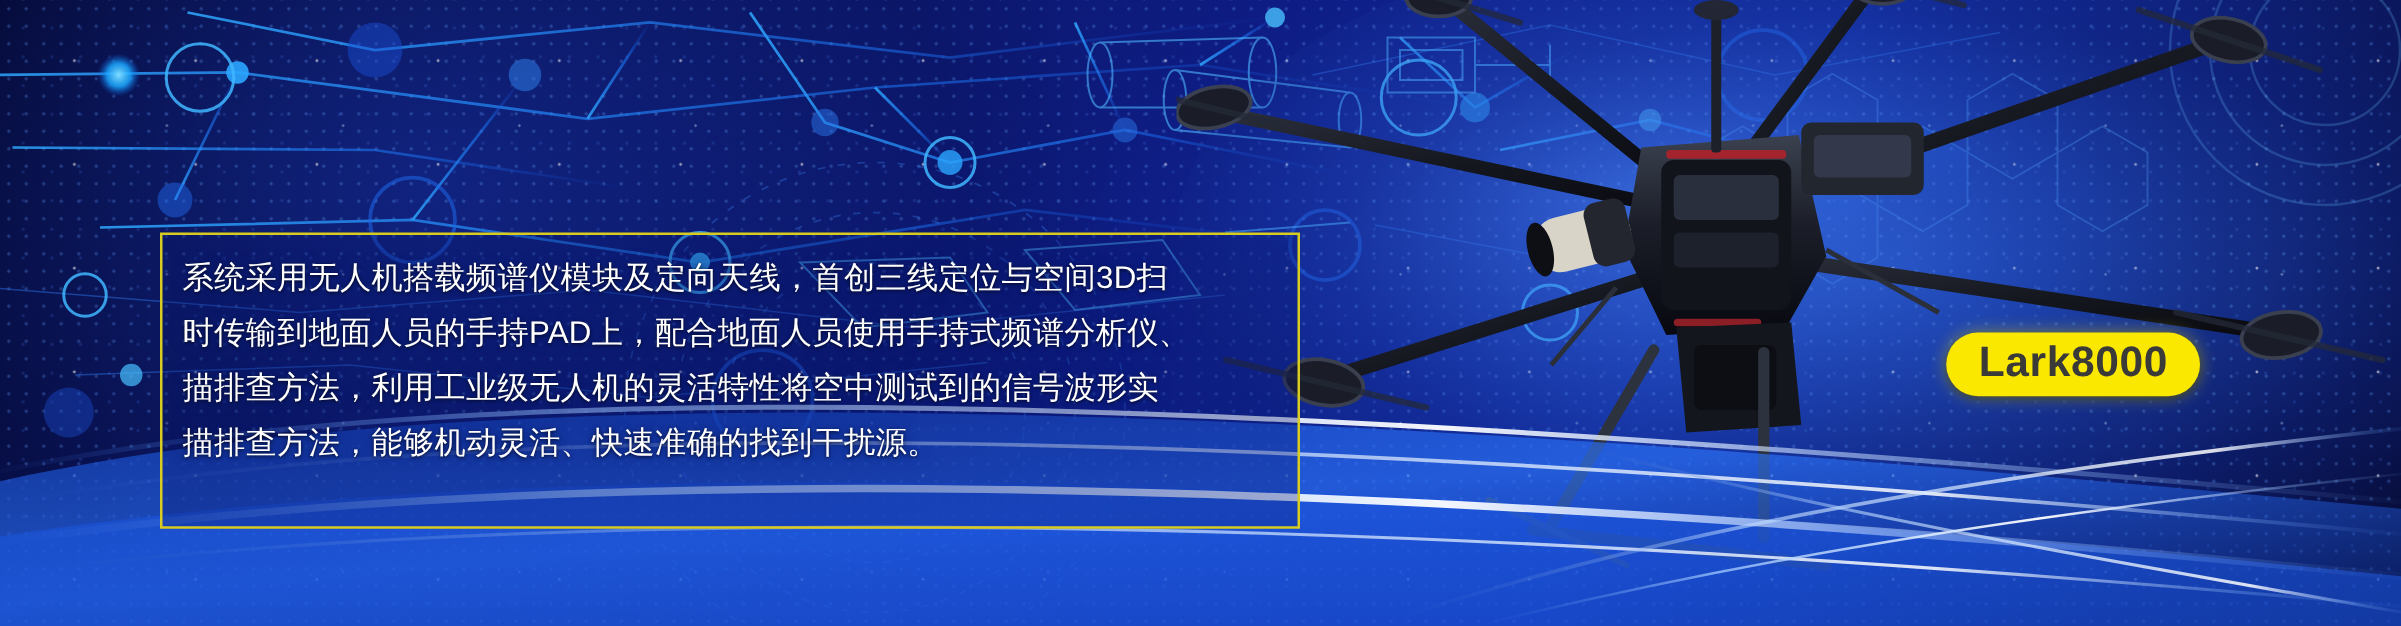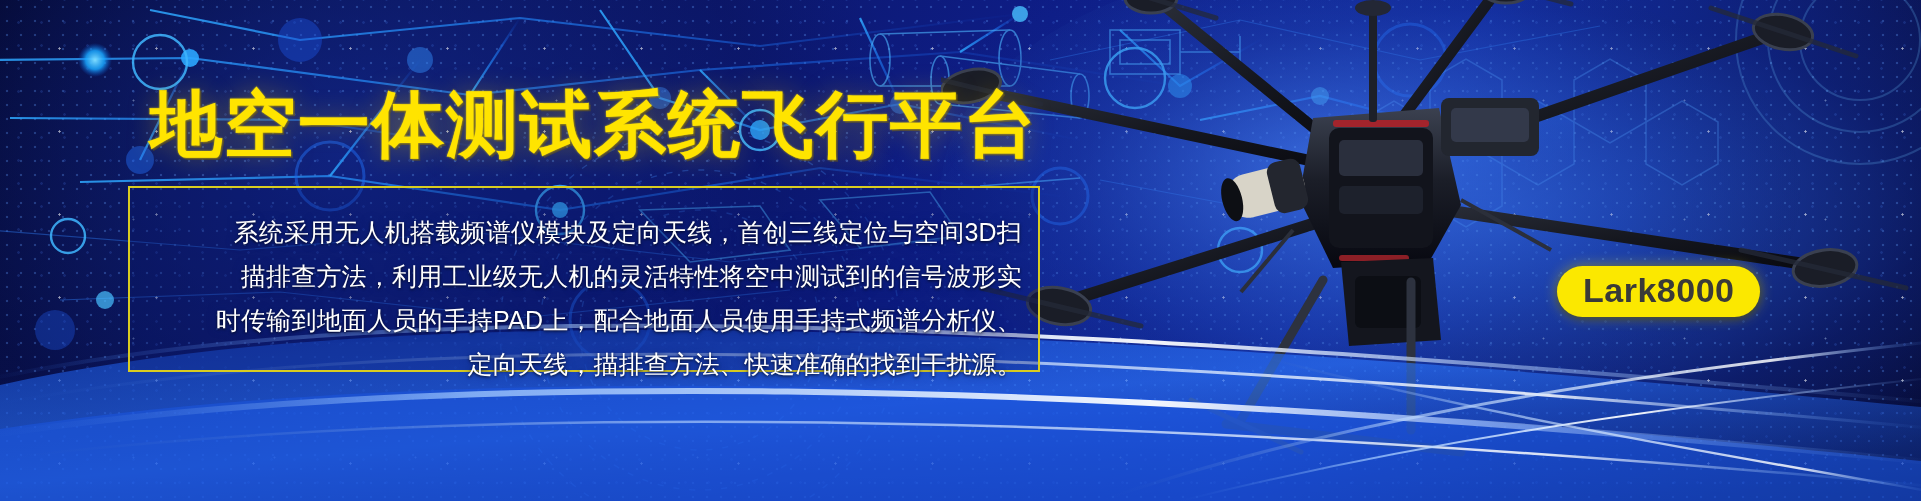--- a/index.html
+++ b/index.html
@@ -55,25 +55,24 @@
     white-space:nowrap;
     text-shadow:
       0 0 2px rgba(255,228,0,.9),
       2px 2px 0 rgba(120,95,0,.45),
       0 0 26px rgba(255,210,0,.35);
   }
 
   
   #descbox{
     position:absolute;left:128px;top:186px;
-    width:912px;height:186px;
+    width:912px;height:237px;
     border:2px solid #d9cc20;
     background:rgba(10,24,110,.30);
-    padding:22px 16px 10px 16px;
-    text-align:right;
+    padding:12px 16px 10px 16px;
   }
   #descbox p{
     margin:0;
     color:#ffffff;
     font-size:25px;
     line-height:44px;
     letter-spacing:.2px;
     text-shadow:0 1px 3px rgba(0,0,0,.8), 0 0 10px rgba(10,30,120,.9);
     font-family:"Liberation Sans","DejaVu Sans",sans-serif;
   }
@@ -342,24 +341,23 @@
         <path d="M-20 96 C400 16 1000 30 1940 118" stroke="url(#sB)" stroke-width="3"></path>
         <path d="M-20 126 C420 58 1040 64 1940 152" stroke="url(#sA)" stroke-width="6"></path>
         <path d="M-20 150 C440 92 1080 96 1940 176" stroke="url(#sB)" stroke-width="2.5"></path>
         <path d="M1100 190 C1300 120 1560 70 1940 30" stroke="url(#sB)" stroke-width="3"></path>
         <path d="M1180 190 C1420 130 1660 96 1940 66" stroke="url(#sA)" stroke-width="2"></path>
         <path d="M1240 40 C1460 100 1700 140 1940 182" stroke="url(#sB)" stroke-width="2.5"></path>
       </g>
     </svg>
   </div>
 
-  <div id="title">地空一体测试系统飞行平台</div>
 
   <div id="descbox">
     <p>系统采用无人机搭载频谱仪模块及定向天线，首创三线定位与空间3D扫</p>
+    <p>时传输到地面人员的手持PAD上，配合地面人员使用手持式频谱分析仪、</p>
     <p>描排查方法，利用工业级无人机的灵活特性将空中测试到的信号波形实</p>
-    <p>时传输到地面人员的手持PAD上，配合地面人员使用手持式频谱分析仪、</p>
-    <p>定向天线，描排查方法、快速准确的找到干扰源。</p>
+    <p>描排查方法，能够机动灵活、快速准确的找到干扰源。</p>
   </div>
 
   <div id="badge">Lark8000</div>
 
 </div>
 
 </body></html>

